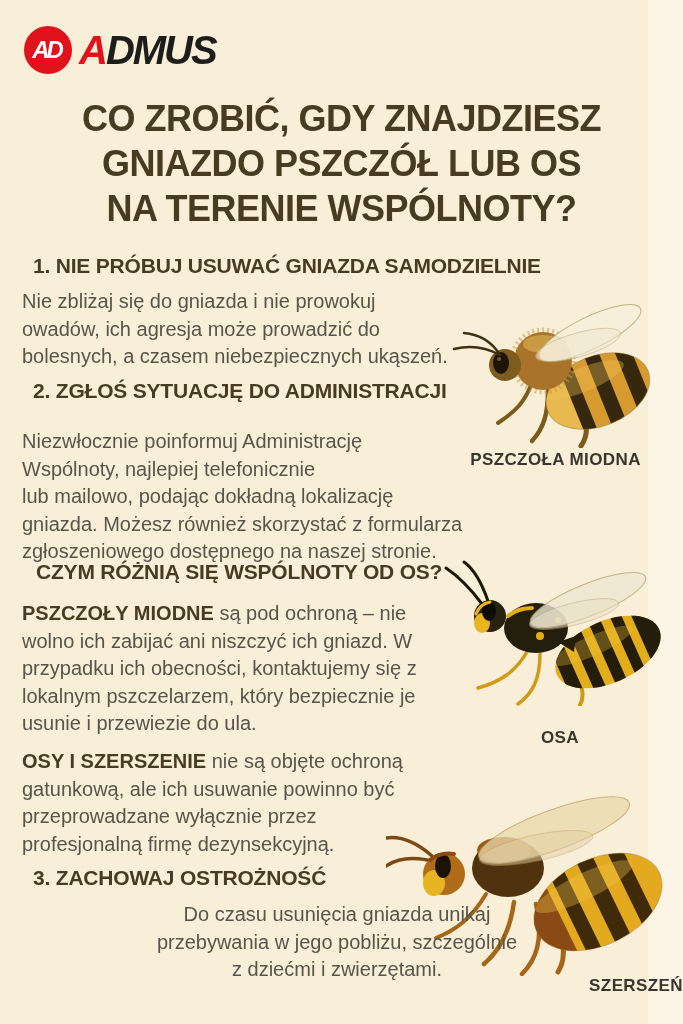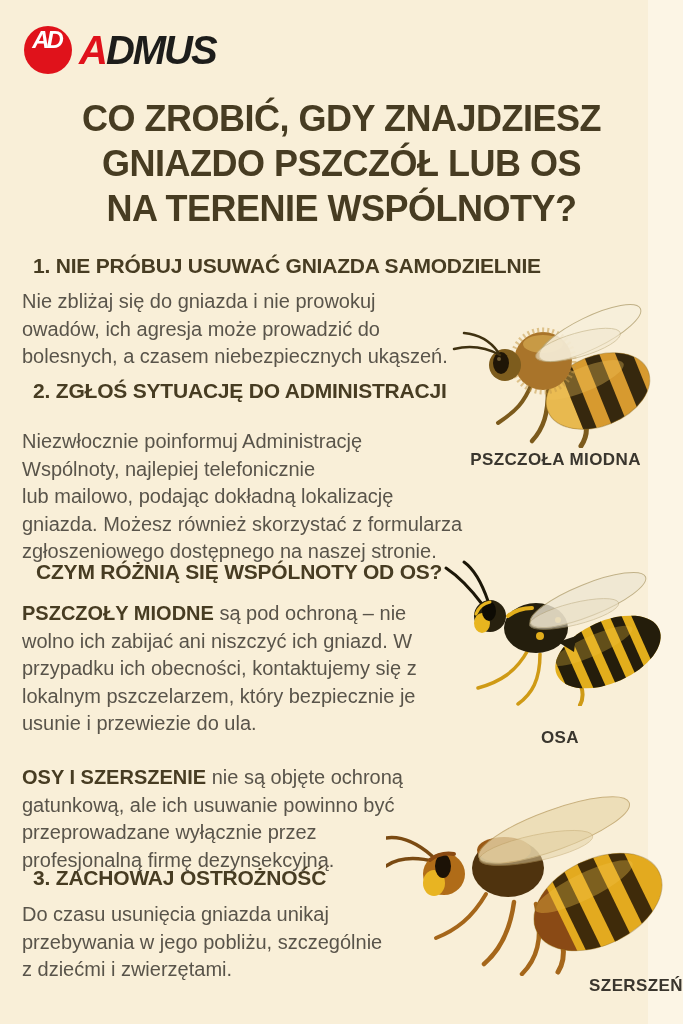--- a/index.html
+++ b/index.html
@@ -4,21 +4,21 @@
 <style>
   html,body{margin:0;padding:0;background:#ffffff;font-family:"Liberation Sans",sans-serif;}
   .page{
     position:relative;width:683px;height:1024px;margin:0 auto;overflow:hidden;
     background:linear-gradient(90deg,#f9efd8 0,#f9efd8 648px,#fcf5e5 648px,#fcf5e5 100%);
   }
   
   .logo{position:absolute;left:24px;top:26px;display:flex;align-items:center;gap:7px;}
   .logo-badge{
     width:48px;height:48px;border-radius:50%;background:#e0121b;color:#ffffff;
-    display:flex;align-items:flex-start;justify-content:center;
+    display:flex;align-items:center;justify-content:center;
     font-weight:900;font-style:italic;font-size:24px;letter-spacing:-3px;padding-right:3px;box-sizing:border-box;
   }
   .wordmark{font-weight:900;font-style:italic;font-size:40px;letter-spacing:-2px;line-height:48px;}
   .wm-a{color:#e0121b;}
   .wm-rest{color:#1d1d1b;}
   
   .title{
     position:absolute;left:0;right:0;top:92px;margin:4px;text-align:center;
     font-size:36px;line-height:45px;font-weight:800;color:#473c22;
     white-space:pre-line;letter-spacing:-0.5px;z-index:3;
@@ -34,22 +34,22 @@
   .h-step3{left:33px;top:866px;}
   
   .para{
     position:absolute;margin:0;width:630px;font-size:20px;line-height:27.5px;
     color:#59544a;white-space:pre-line;z-index:3;
   }
   .para b{color:#473c22;font-weight:800;}
   .p1{left:22px;top:288px;}
   .p2{left:22px;top:428px;}
   .p3{left:22px;top:600px;}
-  .p4{left:22px;top:748px;margin-top:16px;}
-  .p5{left:22px;top:901px;}
+  .p4{left:22px;top:748px;}
+  .p5{left:22px;top:901px;text-align:center;}
   
   .insect{position:absolute;margin:0;z-index:1;text-align:center;}
   .insect svg{display:block;}
   .fig-bee   {left:448px;top:283px;width:215px;}
   .fig-wasp  {left:436px;top:556px;width:248px;}
   .fig-hornet{left:386px;top:776px;width:297px;}
   .caption{
     display:block;font-size:17px;font-weight:700;color:#3a362e;letter-spacing:0.4px;
   }
   .fig-bee .caption{margin-top:2px;}

